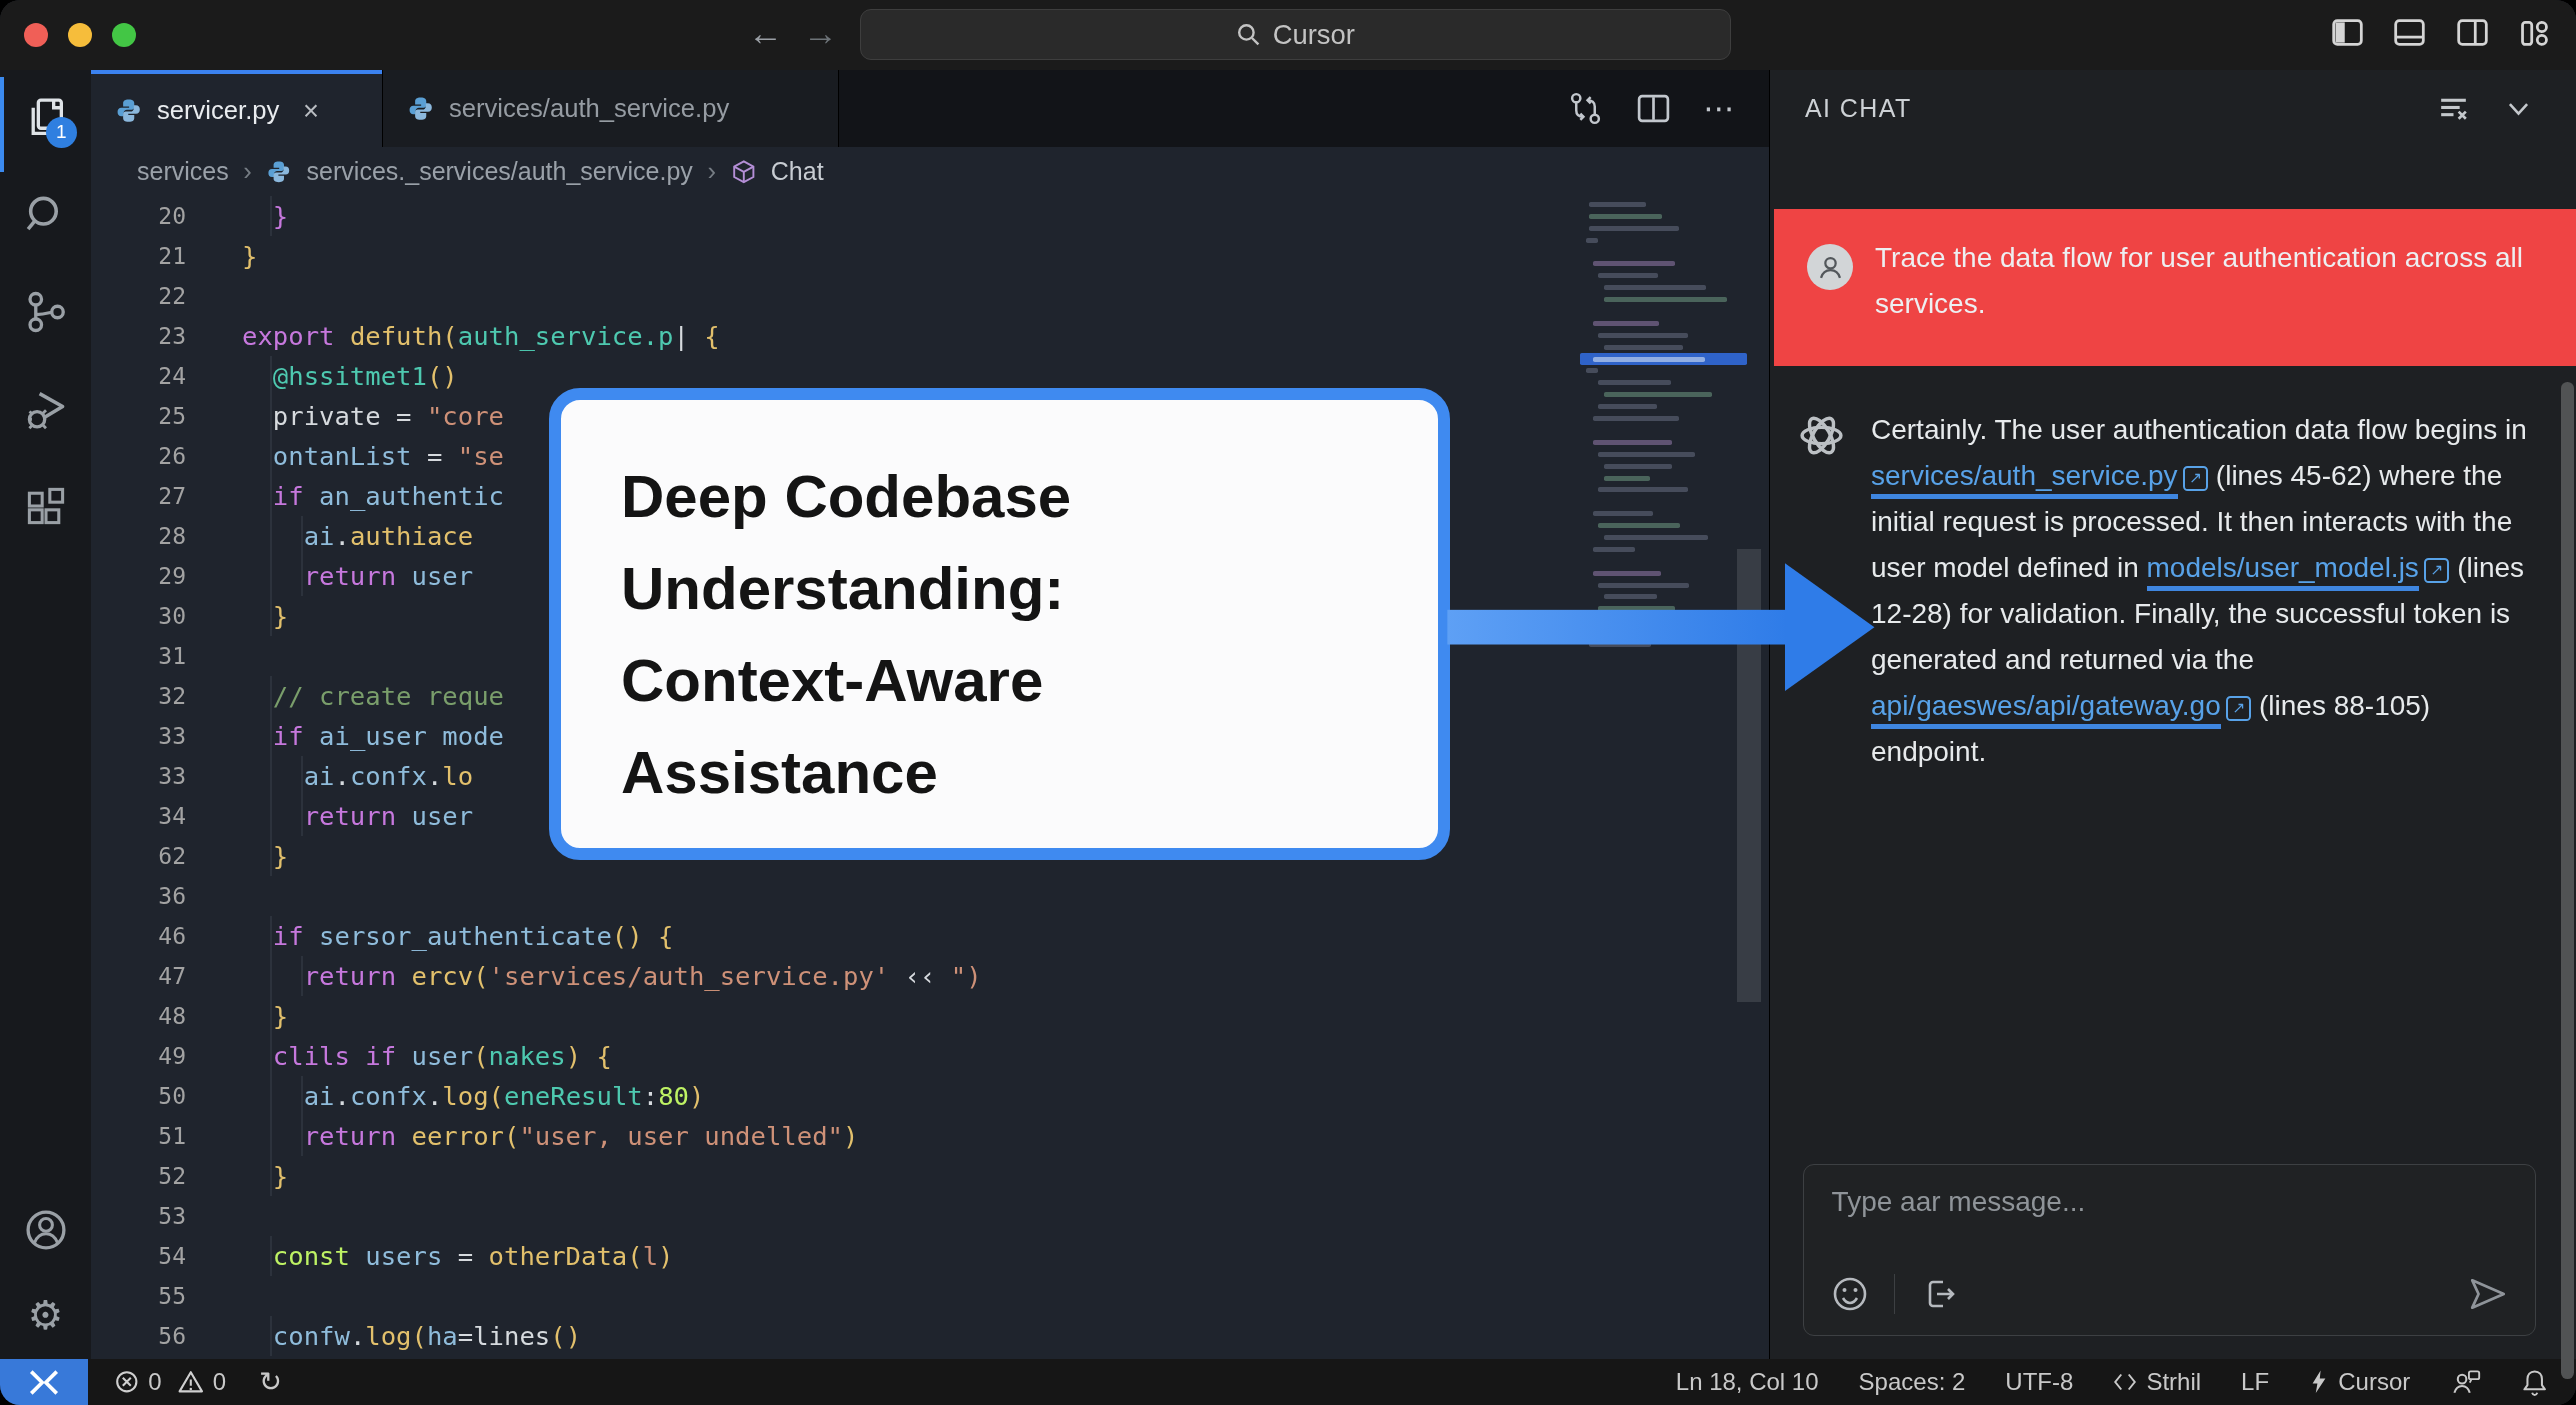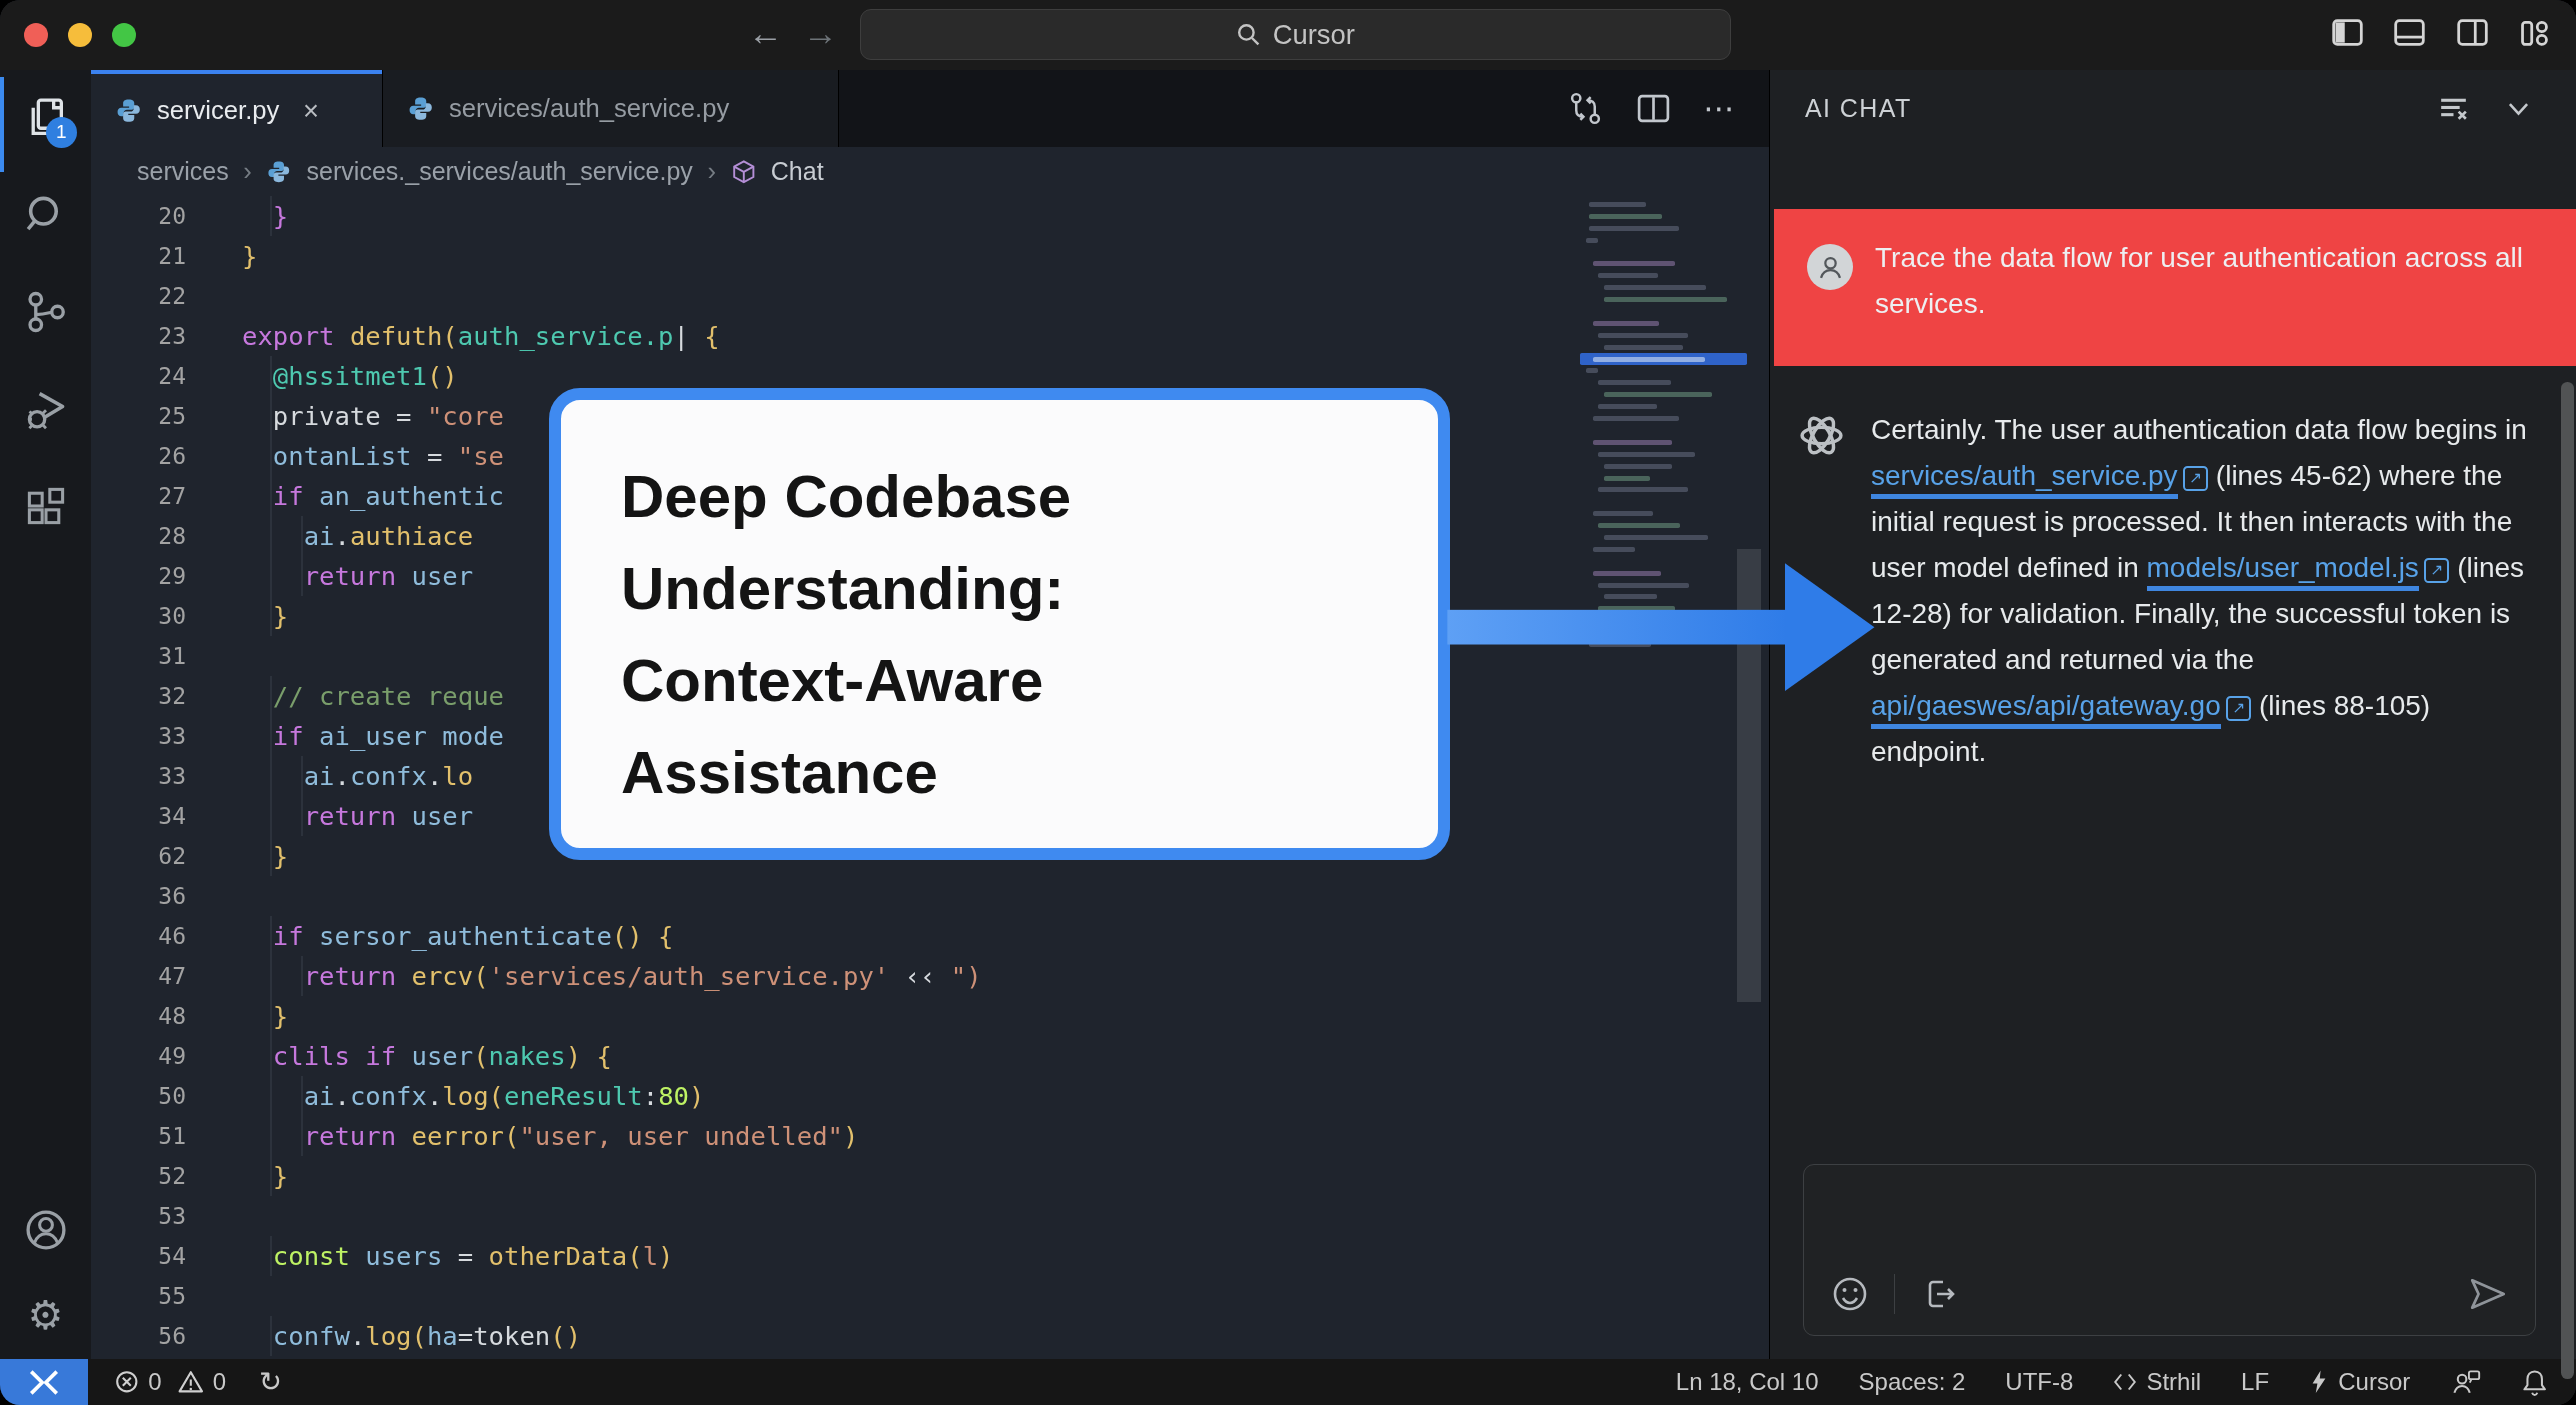--- a/index.html
+++ b/index.html
@@ -369,21 +369,21 @@
             <span class="ln">54</span>
             <span class="code-text"><span class="c-plain">  </span><span class="c-num">const </span><span class="c-var">users</span><span class="c-plain"> = </span><span class="c-gold">otherData</span><span class="c-gold">(</span><span class="c-str">l</span><span class="c-gold">)</span></span>
           </div>
           <div class="code-row">
             <span class="ln">55</span>
             <span class="code-text"></span>
           </div>
           <div class="code-row">
             <span class="guide" style="left: 179px;"></span>
             <span class="ln">56</span>
-            <span class="code-text"><span class="c-plain">  </span><span class="c-var">confw</span><span class="c-plain">.</span><span class="c-gold">log</span><span class="c-gold">(</span><span class="c-var">ha</span><span class="c-plain">=token</span><span class="c-gold">()</span></span>
+            <span class="code-text"><span class="c-plain">  </span><span class="c-var">confw</span><span class="c-plain">.</span><span class="c-gold">log</span><span class="c-gold">(</span><span class="c-var">ha</span><span class="c-plain">=lines</span><span class="c-gold">()</span></span>
           </div>
         </div>
 
       <div class="minimap">
           <div class="mm-row" style="top: 0px; left: 3.7px; width: 57px; background: rgb(74, 81, 96);"></div>
           <div class="mm-row" style="top: 12px; left: 3.7px; width: 73px; background: rgb(79, 107, 96);"></div>
           <div class="mm-row" style="top: 24px; left: 3.7px; width: 90px; background: rgb(74, 81, 96);"></div>
           <div class="mm-row" style="top: 36px; left: 0px; width: 12.8px; background: rgb(74, 81, 96);"></div>
           <div class="mm-row" style="top: 59px; left: 7.3px; width: 82px; background: rgb(102, 89, 122);"></div>
           <div class="mm-row" style="top: 71px; left: 12.8px; width: 60px; background: rgb(74, 81, 96);"></div>
@@ -451,20 +451,21 @@
               <ellipse cx="24" cy="24" rx="19" ry="8"></ellipse>
               <ellipse cx="24" cy="24" rx="19" ry="8" transform="rotate(60 24 24)"></ellipse>
               <ellipse cx="24" cy="24" rx="19" ry="8" transform="rotate(120 24 24)"></ellipse>
             </g>
           </svg>
         </div>
         <div class="ai-text"><span>Certainly. The user authentication data flow begins in </span><span class="ai-link">services/auth_service.py</span><span class="ext-icon">↗</span><span> (lines 45-62) where the initial request is processed. It then interacts with the user model defined in </span><span class="ai-link">models/user_model.js</span><span class="ext-icon">↗</span><span> (lines 12-28) for validation. Finally, the successful token is generated and returned via the </span><span class="ai-link">api/gaeswes/api/gateway.go</span><span class="ext-icon">↗</span><span> (lines 88-105) endpoint.</span></div>
       </div>
 
       <div class="chat-input">
+        <input type="text" placeholder="Type aar message..." style="">
         <div class="input-icons">
           <svg width="40" height="40" viewBox="0 0 40 40">
             <circle cx="20" cy="20" r="15" fill="none" stroke="#b6babf" stroke-width="2.6"></circle>
             <circle cx="14.5" cy="16" r="2" fill="#b6babf"></circle>
             <circle cx="25.5" cy="16" r="2" fill="#b6babf"></circle>
             <path d="M13 24c2 3.4 4.6 5 7 5s5-1.6 7-5" fill="none" stroke="#b6babf" stroke-width="2.6"></path>
           </svg>
           <div class="v-div"></div>
           <svg width="40" height="40" viewBox="0 0 40 40">
             <path d="M24 8h-10a3 3 0 0 0-3 3v18a3 3 0 0 0 3 3h10" fill="none" stroke="#b6babf" stroke-width="2.6"></path>

